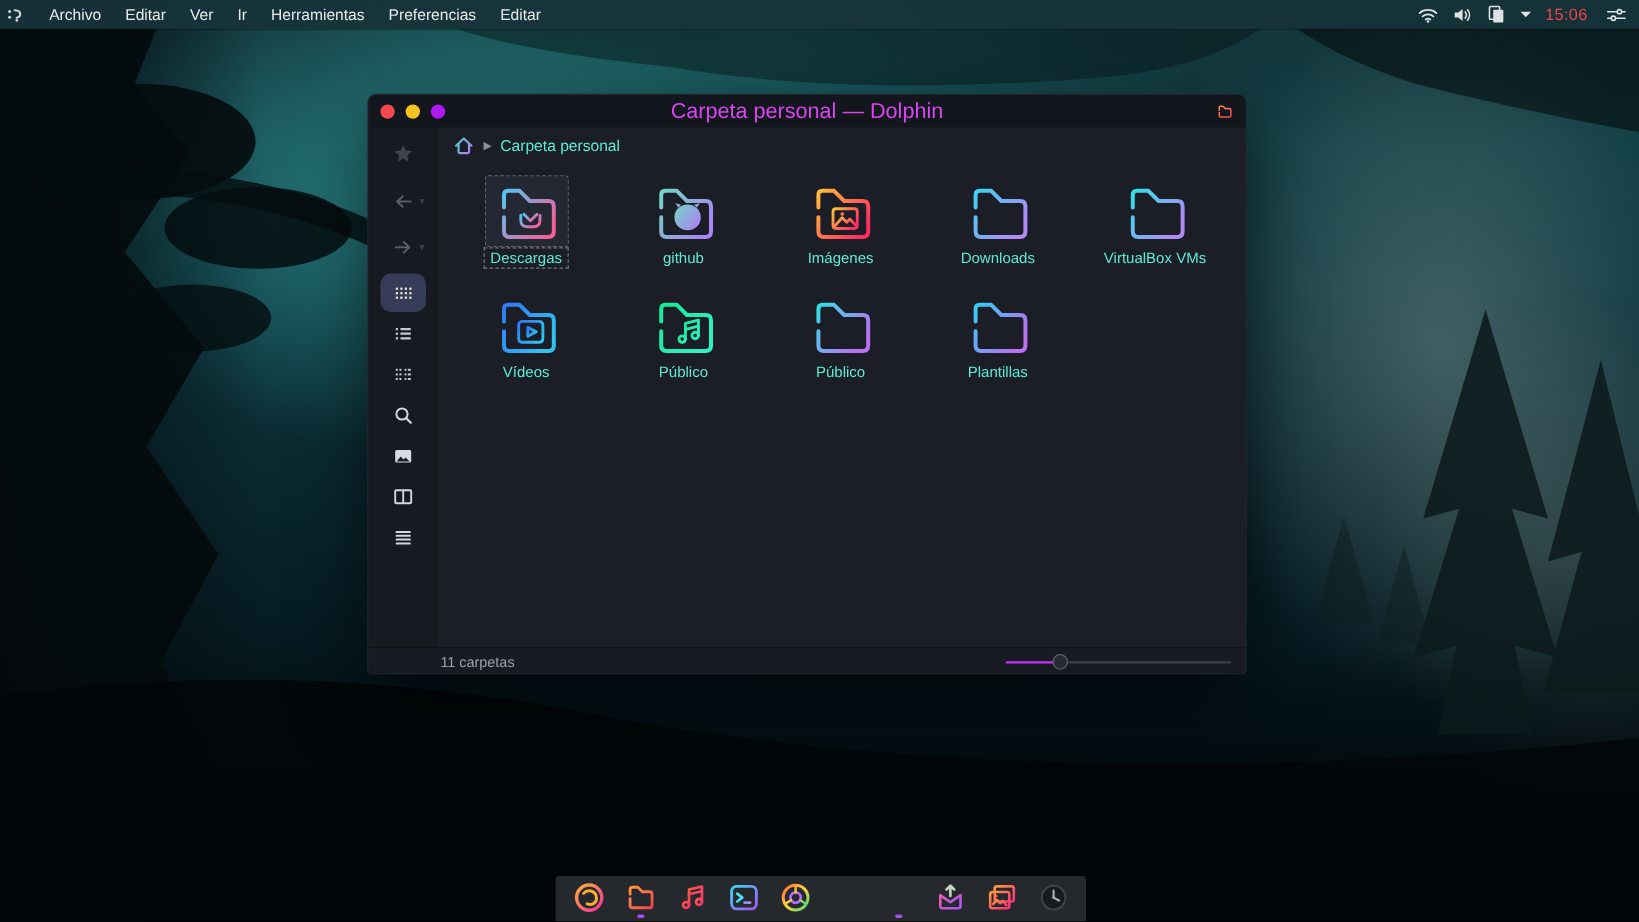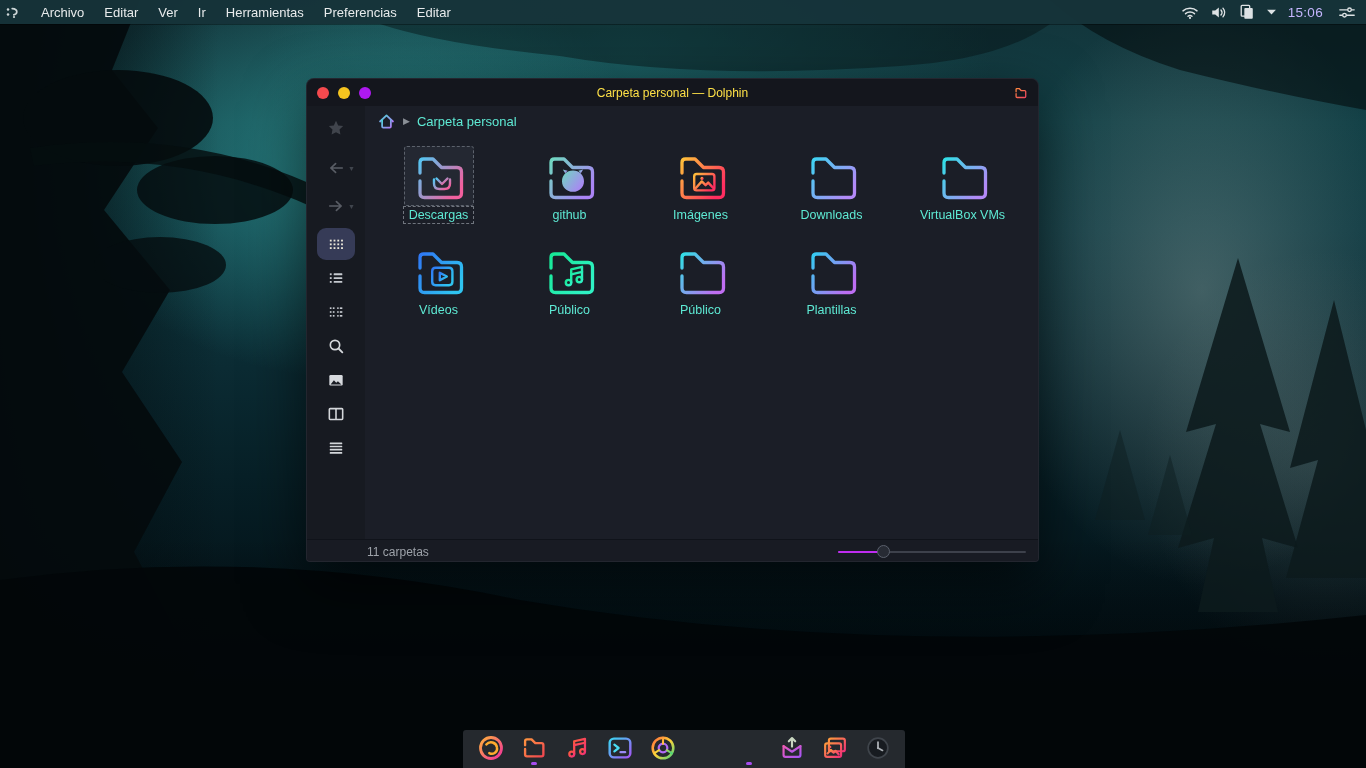--- a/index.html
+++ b/index.html
@@ -17,31 +17,31 @@
       linear-gradient(180deg,#13343a 0%,#124046 16%,#0f3a42 30%,#0b2b33 48%,#072027 62%,#04141a 78%,#02090c 100%);}
   .wallpaper svg{position:absolute;inset:0;}
   
   .menubar{position:absolute;left:0;top:0;width:100%;height:24px;background:rgba(22,51,57,.96);
     display:flex;align-items:center;color:#e8ebec;font-size:13px;box-shadow:0 1px 0 rgba(0,0,0,.35);z-index:30;}
   .mb-logo{margin:0 12px 0 6px;display:flex;align-items:center;cursor:pointer;}
   .mb-items{display:flex;align-items:flex-end;gap:2px;}
   .mb-item{padding:2px 9px;cursor:pointer;}
   .tray{margin-left:auto;display:flex;align-items:center;gap:11px;padding-right:10px;}
   .tray-ic{display:flex;align-items:center;}
-  .clock{font-size:13.5px;color:#c4b5fd;letter-spacing:.3px;}
+  .clock{font-size:13.5px;color:#ef4444;letter-spacing:.3px;}
   .tray-right{margin-left:4px;display:flex;align-items:center;}
   
   .window{position:absolute;left:306px;top:78px;width:733px;height:484px;background:#1b1e27;
     border-radius:8px 8px 4px 4px;box-shadow:0 22px 60px rgba(0,0,0,.6);overflow:hidden;z-index:20;
     border:1px solid rgba(255,255,255,.04);box-sizing:border-box;}
   .titlebar{height:27px;background:#14161d;display:flex;align-items:center;position:relative;}
   .tl-group{display:flex;gap:9px;margin-left:10px;}
   .tl{width:12px;height:12px;border-radius:50%;cursor:pointer;}
   .tl.red{background:#f4494e;}.tl.yellow{background:#f5c41f;}.tl.purple{background:#ae19f0;}
-  .win-title{position:absolute;left:0;right:0;text-align:center;font-size:12px;color:#fde047;pointer-events:none;}
+  .win-title{position:absolute;left:0;right:0;text-align:center;font-size:18px;color:#d946ef;pointer-events:none;}
   .tb-appicon{margin-left:auto;margin-right:10px;display:flex;align-items:center;}
   .win-body{display:flex;height:calc(484px - 27px - 24px);}
   
   .sidebar{width:58px;background:#171a21;display:flex;flex-direction:column;align-items:center;flex:0 0 58px;}
   .side-btn{position:relative;width:38px;height:32px;display:flex;align-items:center;justify-content:center;
     background:none;border:none;border-radius:9px;cursor:pointer;padding:0;}
   .side-btn svg{width:20px;height:20px;}
   .side-btn.active{background:#363b57;}
   .side-btn.dim{opacity:.5;}
   .side-btn:nth-child(1){margin:6px 0 8px;}

